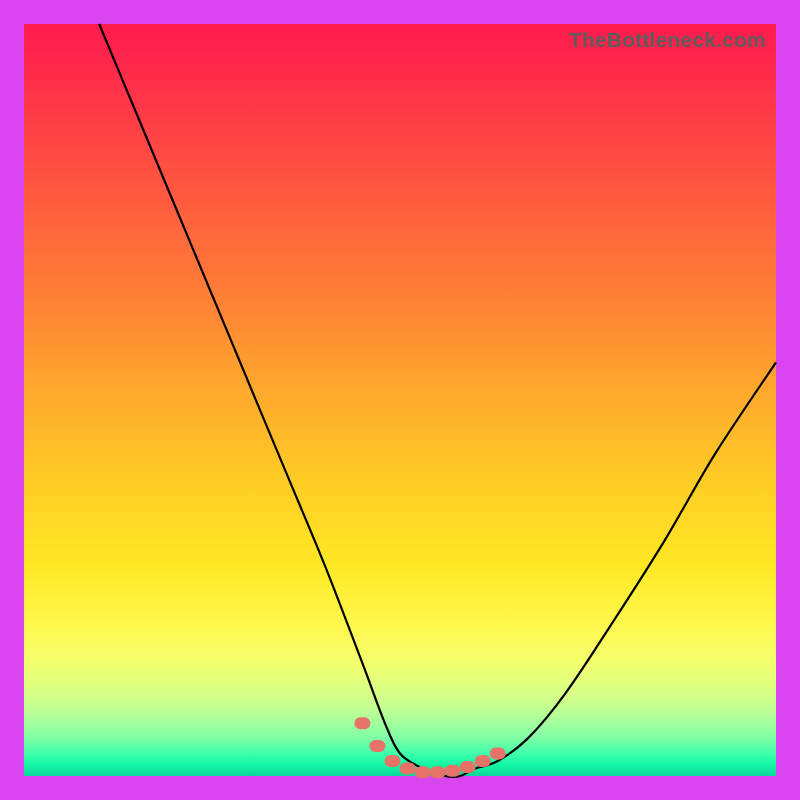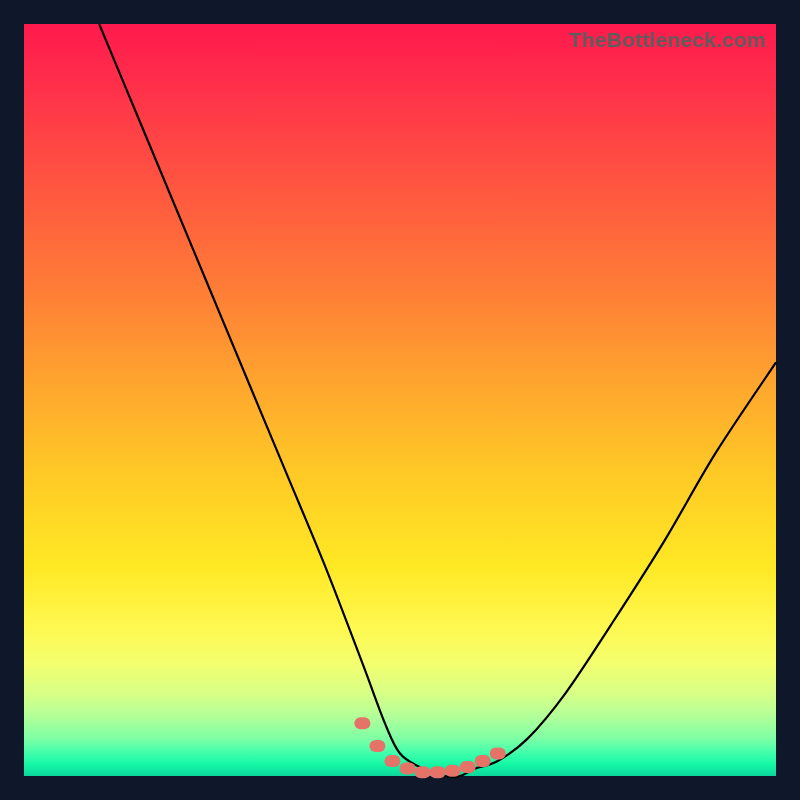--- a/index.html
+++ b/index.html
@@ -9,21 +9,21 @@
     height: 800px;
     background: #000;
     overflow: hidden;
   }
   .frame {
     position: absolute;
     left: 0;
     top: 0;
     width: 800px;
     height: 800px;
-    background: #0f172a;
+    background: #d946ef;
   }
   .plot {
     position: absolute;
     left: 24px;
     top: 24px;
     width: 752px;
     height: 752px;
     background: linear-gradient(
       to bottom,
       #ff1a4d 0%,

